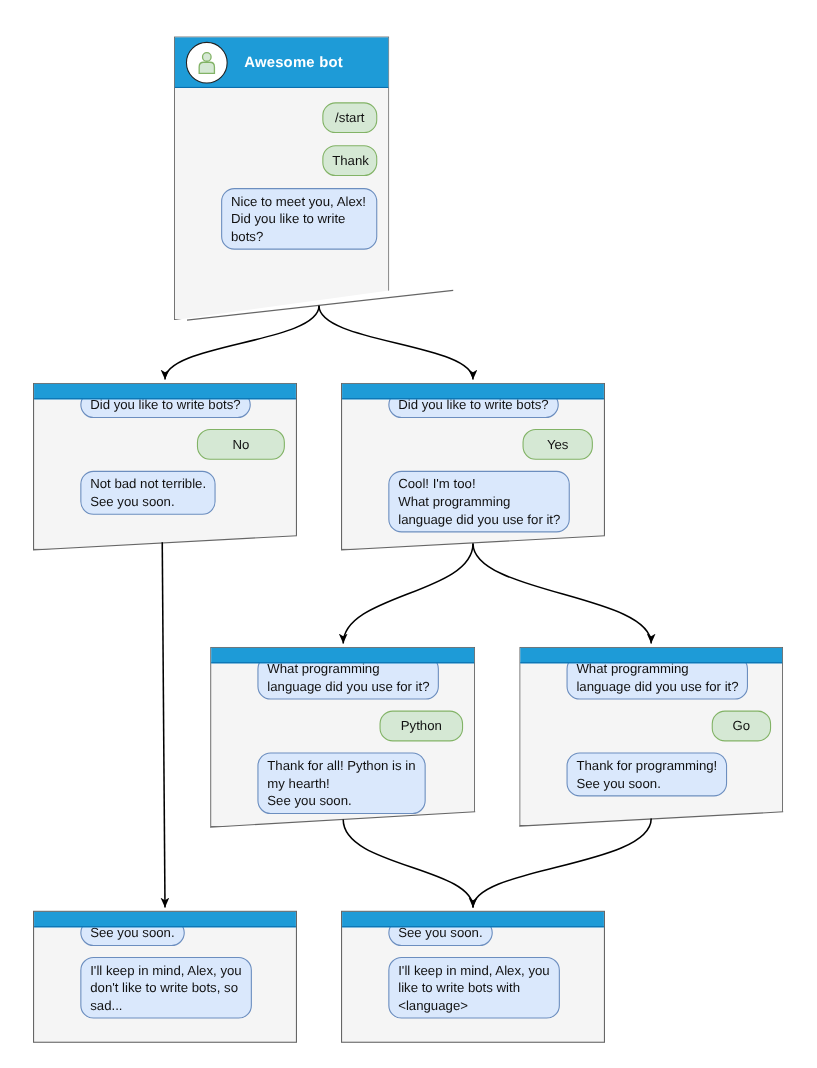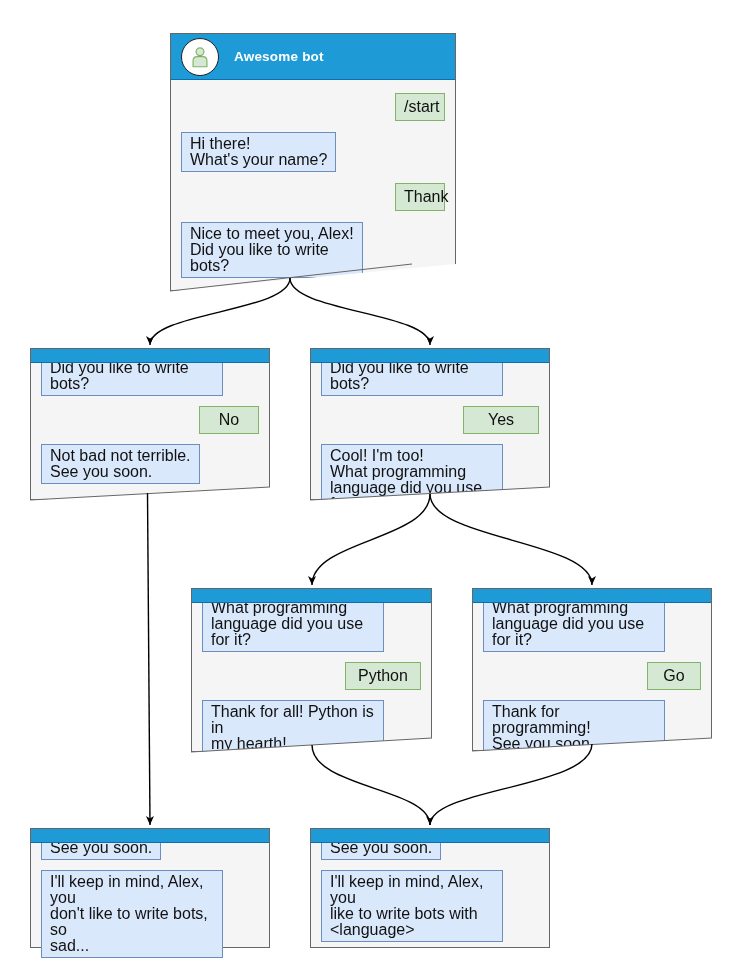--- a/index.html
+++ b/index.html
@@ -20,22 +20,22 @@
   .header.thin{height:14px;}
   .header.main{height:46px;display:flex;align-items:center;padding:0 10px;gap:15px;}
   .avatar{
     width:38px;height:38px;background:#fff;border:1.6px solid #222;border-radius:50%;
     display:flex;align-items:center;justify-content:center;box-sizing:border-box;flex:0 0 auto;
   }
   .title{color:#fff;font-weight:bold;font-size:13.5px;letter-spacing:.2px;}
   .body{display:flex;flex-direction:column;padding:0 10px;position:relative;z-index:1;}
   .body.pad-top{padding-top:13px;}
   .bubble{
-    font-size:16px;line-height:16px;padding:3px 8px;border-radius:0;
-    white-space:pre-line;margin-bottom:10px;box-sizing:border-box;max-width:182px;
+    font-size:12px;line-height:16px;padding:3px 8px;border-radius:12px;
+    white-space:pre-line;margin-bottom:10px;box-sizing:border-box;max-width:182px;margin-left:32px;
   }
   .mainwin .bubble{margin-bottom:11px;}
   .bot{background:var(--bot-fill,#dae8fc);border:1px solid var(--bot-border,#6c8ebf);align-self:flex-start;}
   .user{
     background:var(--user-fill,#d5e8d4);border:1px solid var(--user-border,#82b366);
     align-self:flex-end;text-align:center;padding:5px 8px;
   }
   .flush{margin-top:-7px;}
   svg.overlay{position:absolute;left:0;top:0;z-index:6;pointer-events:none;}
 </style>
@@ -63,55 +63,53 @@
       <path d="M290,278 C290,312 150,312 150,345" marker-end="url(#arr)"></path>
       <path d="M290,278 C290,312 430,312 430,345" marker-end="url(#arr)"></path>
       <path d="M430,494 C430,540 312,540 312,585" marker-end="url(#arr)"></path>
       <path d="M430,494 C430,540 592,540 592,585" marker-end="url(#arr)"></path>
       <path d="M147.5,493 L150,825" marker-end="url(#arr)"></path>
       <path d="M312,745 C312,788 430,788 430,825" marker-end="url(#arr)"></path>
       <path d="M592,744 C592,788 430,788 430,825"></path>
     </g>
   </svg>
 
-  <div class="window slant mainwin" style="left:170px;top:33px;width:286px;height:258px;--slant:27px">
+  <div class="window slant mainwin" style="left:158px;top:33px;width:196px;height:258px;--slant:27px">
     <div class="header main">
       <span class="avatar">
         <svg width="26" height="26" viewBox="0 0 24 24">
           <path d="M5.6,21 L5.6,15.6 Q5.6,11.6 9.4,11.6 L14.6,11.6 Q18.4,11.6 18.4,15.6 L18.4,21 Z" fill="#d5e8d4" stroke="#82b366" stroke-width="1.1"></path>
           <circle cx="12" cy="7.2" r="3.6" fill="#d5e8d4" stroke="#82b366" stroke-width="1.1"></circle>
         </svg>
       </span>
       <span class="title">Awesome bot</span>
     </div>
     <div class="body pad-top">
       <div class="bubble user" style="width:50px">/start</div>
-      <div class="bubble bot">Hi there!
-What's your name?</div>
       <div class="bubble user" style="width:50px">Thank</div>
       <div class="bubble bot">Nice to meet you, Alex!
 Did you like to write bots?</div>
     </div>
   </div>
 
   <div class="window slant" style="left:30px;top:348px;width:240px;height:152px;--slant:13px">
     <div class="header thin"></div>
     <div class="body">
       <div class="bubble bot flush">Did you like to write bots?</div>
-      <div class="bubble user" style="width:60px">No</div>
+      <div class="bubble user" style="width:80px">No</div>
       <div class="bubble bot">Not bad not terrible.
 See you soon.</div>
     </div>
   </div>
 
   <div class="window slant" style="left:310px;top:348px;width:240px;height:152px;--slant:13px">
     <div class="header thin"></div>
     <div class="body">
       <div class="bubble bot flush">Did you like to write bots?</div>
-      <div class="bubble user" style="width:76px">Yes</div>
+      <div class="bubble user" style="width:64px">Yes</div>
       <div class="bubble bot">Cool! I'm too!
 What programming
 language did you use for it?</div>
     </div>
   </div>
 
   <div class="window slant" style="left:191px;top:588px;width:241px;height:164px;--slant:14px">
     <div class="header thin"></div>
     <div class="body">
       <div class="bubble bot flush">What programming

